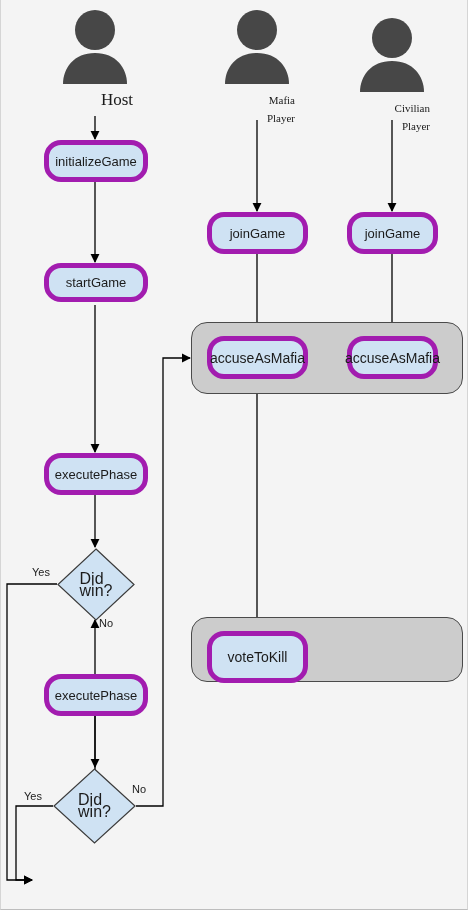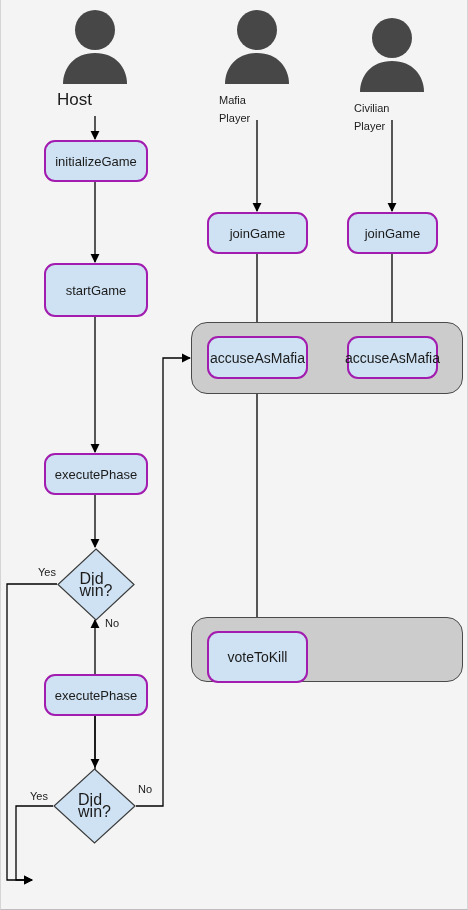--- a/index.html
+++ b/index.html
@@ -24,36 +24,36 @@
     border-right: 1px solid #d5d5d5;
     border-bottom: 1px solid #bdbdbd;
     pointer-events: none;
   }
   svg.edges {
     position: absolute;
     left: 0; top: 0;
     width: 468px; height: 910px;
     overflow: visible;
   }
-  .actor { position: absolute; text-align: left; }
+  .actor { position: absolute; text-align: right; font-family: Liberation Serif, serif; }
   .actor-icon { position: relative; width: 76px; height: 82px; margin: 0 auto; }
   .actor-label {
     font-size: 11px;
     color: #1b1b1b;
     line-height: 18px;
     white-space: pre-line;
     margin-top: 3px;
   }
   .actor-label.big { font-size: 17px; }
 
   .node {
     position: absolute;
     background: #cfe2f3;
-    border: 2px solid #a21caf;
-    border-radius: 11px;
+    border: 5px solid #a21caf;
+    border-radius: 17px;
     display: flex;
     align-items: center;
     justify-content: center;
     font-size: 13px;
     color: #1b1b1b;
     text-align: center;
   }
   .node.small { font-size: 14px; }
   .group {
     position: absolute;
@@ -68,21 +68,20 @@
     display: flex; flex-direction: column;
     align-items: center; justify-content: center;
     font-size: 16px; line-height: 12px; color: #1b1b1b;
     white-space: pre-line;
   }
   .edge-label {
     position: absolute;
     font-size: 11px;
     color: #1b1b1b;
     white-space: nowrap;
-    margin-left: 6px;
   }
 </style>
 </head>
 <body>
 
 <div id="canvas">
 
   <svg class="edges" viewBox="0 0 468 910" xmlns="http://www.w3.org/2000/svg">
     <defs>
       <marker id="arrow" viewBox="0 0 10 10" refX="9" refY="5" markerWidth="7" markerHeight="7" orient="auto-start-reverse">
@@ -137,21 +136,21 @@
     </div>
     <div class="actor-label">Civilian
 Player</div>
   </div>
 
   <div class="group" style="left:191px; top:322px; width:272px; height:72px;"></div>
   <div class="group" style="left:191px; top:617px; width:272px; height:65px;"></div>
 
   <div class="node" style="left:44px; top:140px; width:104px; height:42px;">initializeGame</div>
 
-  <div class="node" style="left:44px; top:263px; width:104px; height:54px;">startGame</div>
+  <div class="node" style="left:44px; top:263px; width:104px; height:39px;">startGame</div>
 
   <div class="node" style="left:44px; top:453px; width:104px; height:42px;">executePhase</div>
 
   <div class="node" style="left:44px; top:674px; width:104px; height:42px;">executePhase</div>
 
 
   <div class="node" style="left:207px; top:212px; width:101px; height:42px;">joinGame</div>
 
   <div class="node" style="left:347px; top:212px; width:91px; height:42px;">joinGame</div>
 

